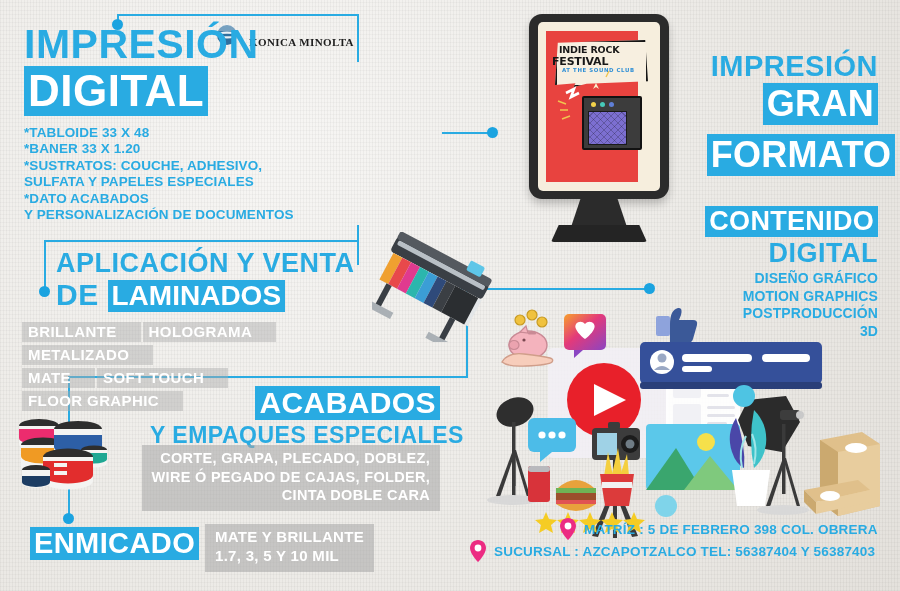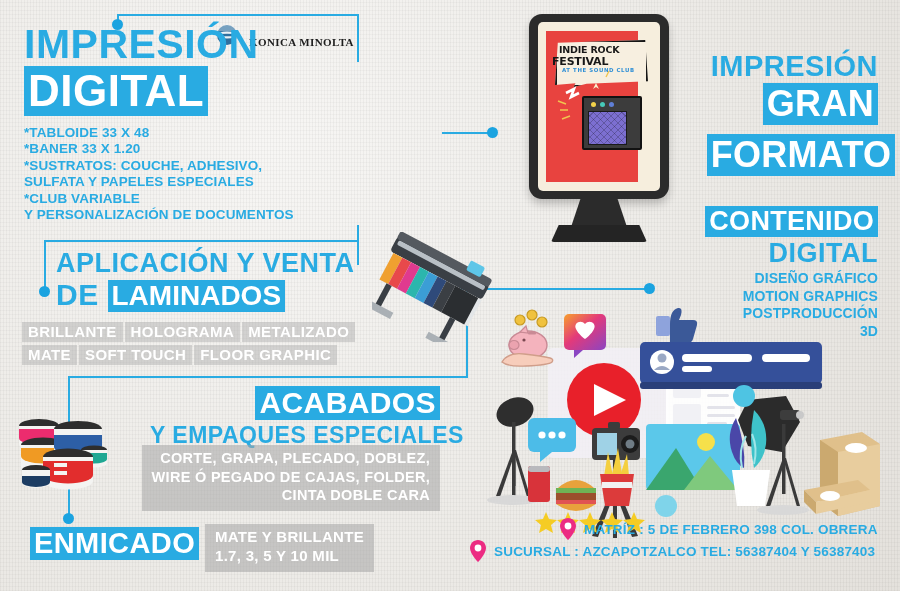--- a/index.html
+++ b/index.html
@@ -31,21 +31,21 @@
   .hl{
     background:#29abe2;color:#ffffff;display:inline-block;
     padding:0 4px;
   }
   .body-blue{
     color:#29abe2;font-weight:bold;font-size:13.5px;line-height:1.22;
     letter-spacing:0.1px;
   }
   .graytag{
     background:rgba(170,170,170,0.45);color:#ffffff;font-weight:bold;
-    display:inline-block;padding:1px 6px 2px 6px;margin:0 2px 3px 0;
+    display:inline-block;padding:1px 24px 2px 6px;margin:0 2px 3px 0;
     font-size:15px;letter-spacing:0.4px;text-align:center;
   }
   .grayblock{
     background:rgba(165,165,165,0.55);color:#ffffff;font-weight:bold;
     display:inline-block;padding:4px 10px 6px 10px;
     font-size:14.5px;line-height:1.28;letter-spacing:0.3px;text-align:right;
   }
 
   
   #logo-card{
@@ -138,21 +138,21 @@
     <div style="margin-top:2px;">
       <span class="hl" style="font-size:44px;font-weight:bold;letter-spacing:0.5px;">DIGITAL</span>
     </div>
   </div>
 
   <div class="abs body-blue" style="left:24px;top:125px;">
     <div>*TABLOIDE  33 X 48</div>
     <div>*BANER  33 X 1.20</div>
     <div>*SUSTRATOS: COUCHE, ADHESIVO,</div>
     <div>SULFATA Y PAPELES ESPECIALES</div>
-    <div>*CLUB VARIABLE</div>
+    <div>*DATO ACABADOS</div>
     <div>Y PERSONALIZACIÓN DE DOCUMENTOS</div>
   </div>
 
 
   <div class="abs" id="billboard">
     <div id="bb-frame">
       <div id="bb-screen">
         <div id="bb-poster">
           <div id="bb-bubble"></div>
           <div class="bb-t1">INDIE ROCK</div>

